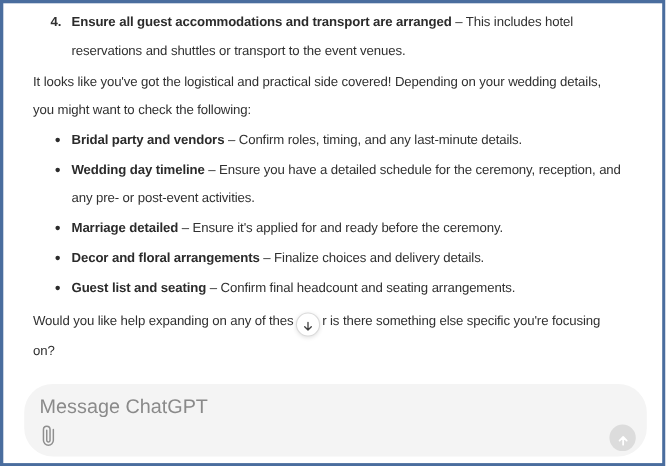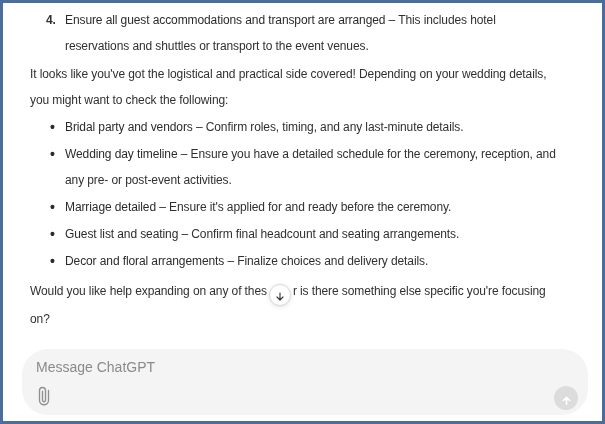--- a/index.html
+++ b/index.html
@@ -14,21 +14,21 @@
     color:#303030;
     font-size:12px;
     letter-spacing:-0.1px;
   }
   .content{
     position:absolute;top:0;left:0;right:0;
     padding:4px 20px 0 27px;
     line-height:26px;
     white-space:nowrap;
   }
-  .content b{font-weight:400;color:#2b2b2b;}
+  .content b{font-weight:700;color:#2b2b2b;}
   .olitem{display:flex;margin:0 0 0 16px;}
   .olnum{flex:none;width:19px;font-weight:700;}
   .oltext{margin:0;}
   .para{margin:2px 0 0 0;}
   ul.checklist{list-style:none;margin:1px 0 0 0;padding:0;}
   ul.checklist li{position:relative;padding-left:35px;margin-bottom:1px;}
   ul.checklist li::before{
     content:"\2022";
     position:absolute;left:20px;top:0;
     font-size:14px;font-weight:700;color:#2b2b2b;
@@ -54,21 +54,21 @@
     left:19px;top:346px;
     width:566px;height:66px;
     background:#f4f4f4;
     border-radius:26px;
   }
   .composer textarea{
     position:absolute;
     left:14px;top:10px;right:50px;height:22px;
     background:transparent;border:none;outline:none;resize:none;
     font-family:"Liberation Sans", sans-serif;
-    font-size:14px;color:#303030;
+    font-size:18px;color:#303030;
     padding:0;margin:0;
   }
   .composer textarea::placeholder{color:#8a8a8a;opacity:1;}
   .attach-btn{
     position:absolute;left:11px;bottom:8px;
     width:22px;height:22px;
     background:transparent;border:none;padding:0;margin:0;
     cursor:pointer;line-height:0;
   }
   .send-btn{
@@ -92,22 +92,22 @@
       <span class="olnum">4.</span>
       <p class="oltext"><b>Ensure all guest accommodations and transport are arranged</b><span> – This includes hotel</span><br><span>reservations and shuttles or transport to the event venues.</span></p>
     </div>
 
     <p class="para"><span>It looks like you've got the logistical and practical side covered! Depending on your wedding details,</span><br><span>you might want to check the following:</span></p>
 
     <ul class="checklist">
       <li><b>Bridal party and vendors</b><span> – Confirm roles, timing, and any last-minute details.</span></li>
       <li><b>Wedding day timeline</b><span> – Ensure you have a detailed schedule for the ceremony, reception, and</span><br><span>any pre- or post-event activities.</span></li>
       <li><b>Marriage detailed</b><span> – Ensure it's applied for and ready before the ceremony.</span></li>
+      <li><b>Decor and floral arrangements</b><span> – Finalize choices and delivery details.</span></li>
       <li><b>Guest list and seating</b><span> – Confirm final headcount and seating arrangements.</span></li>
-      <li><b>Decor and floral arrangements</b><span> – Finalize choices and delivery details.</span></li>
     </ul>
 
     <p class="para closing"><span>Would you like help expanding on any of thes</span><button class="scroll-btn"><svg width="12" height="12" viewBox="0 0 24 24" fill="none" stroke="#3f3f3f" stroke-width="2.4" stroke-linecap="round" stroke-linejoin="round">
             <path d="M12 4v14M6 12l6 6 6-6"></path>
           </svg></button><span>r is there something else specific you're focusing</span><br><span>on?</span></p>
 
   </div>
 
   <div class="composer">
     <textarea placeholder="Message ChatGPT" style=""></textarea>

